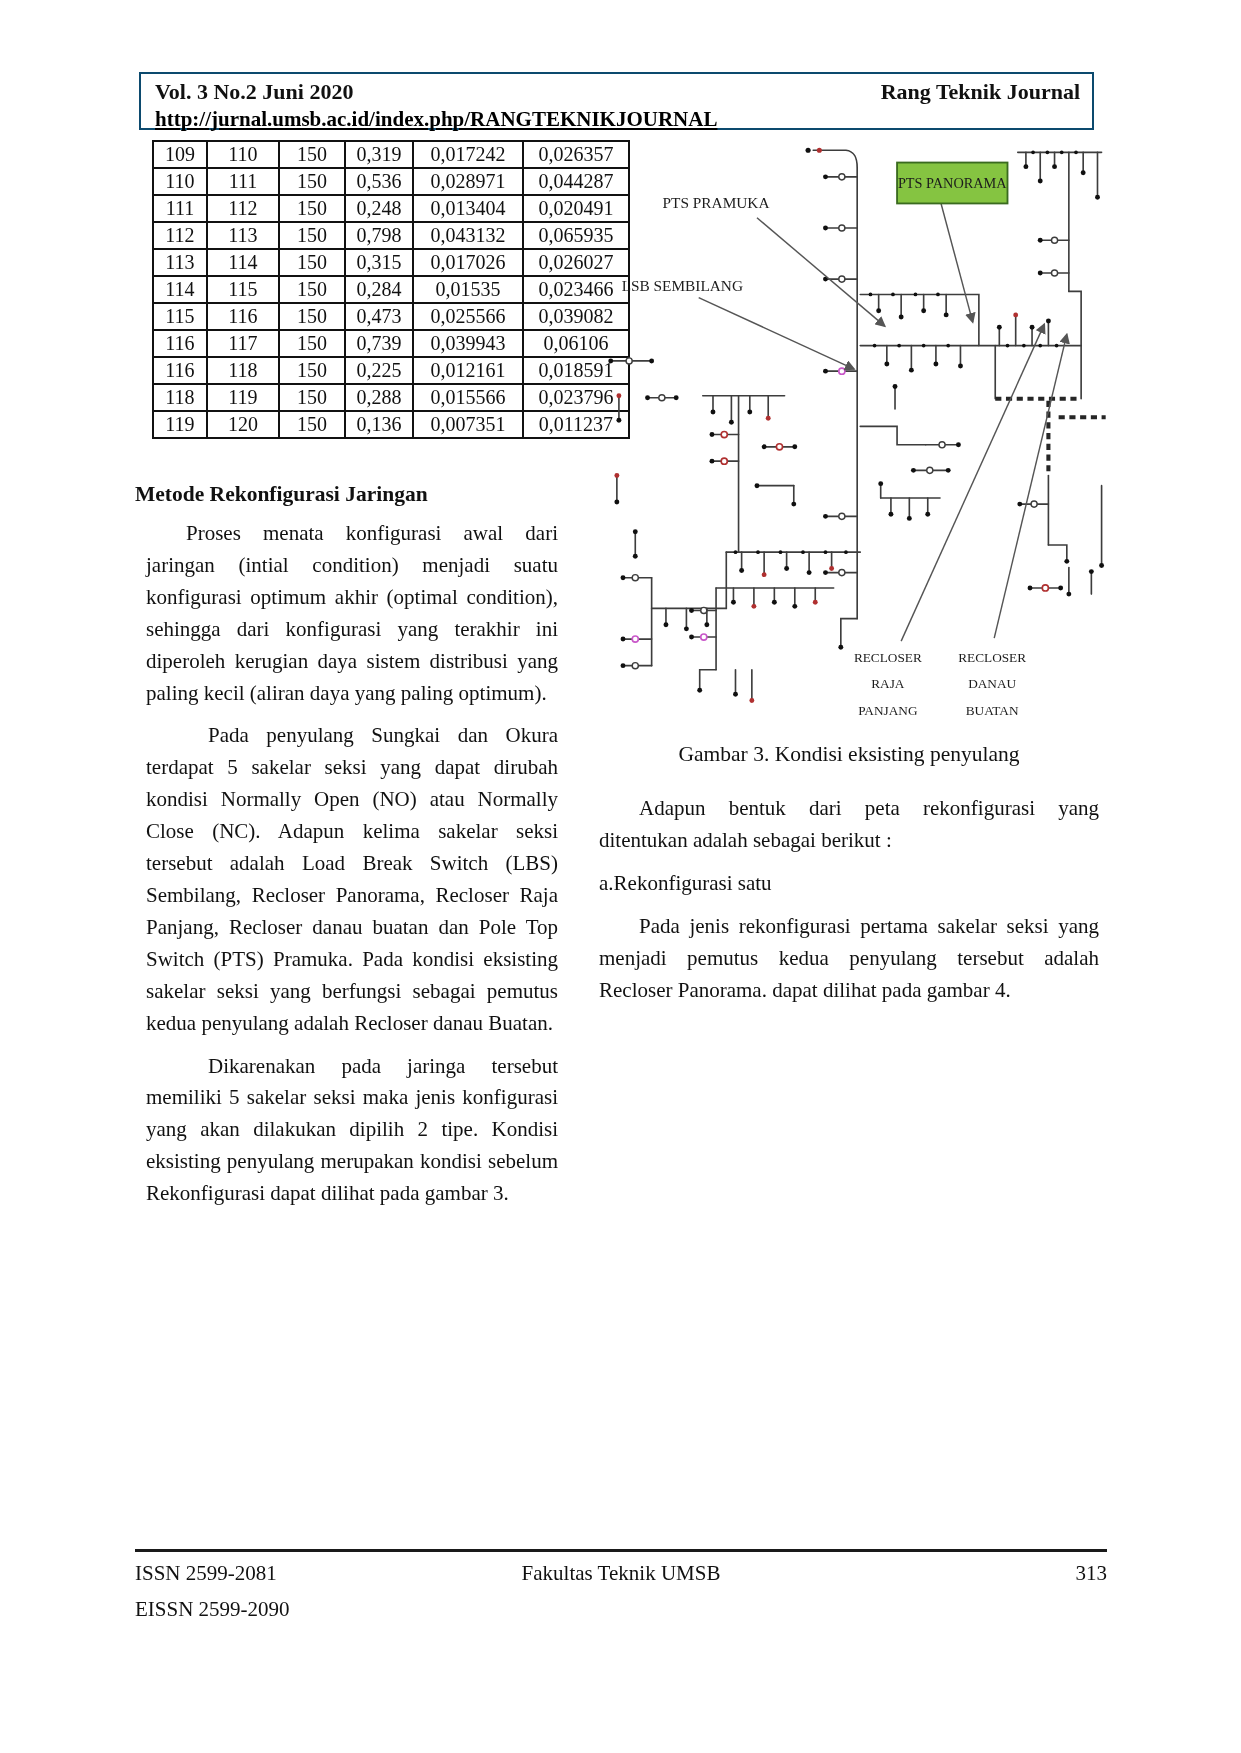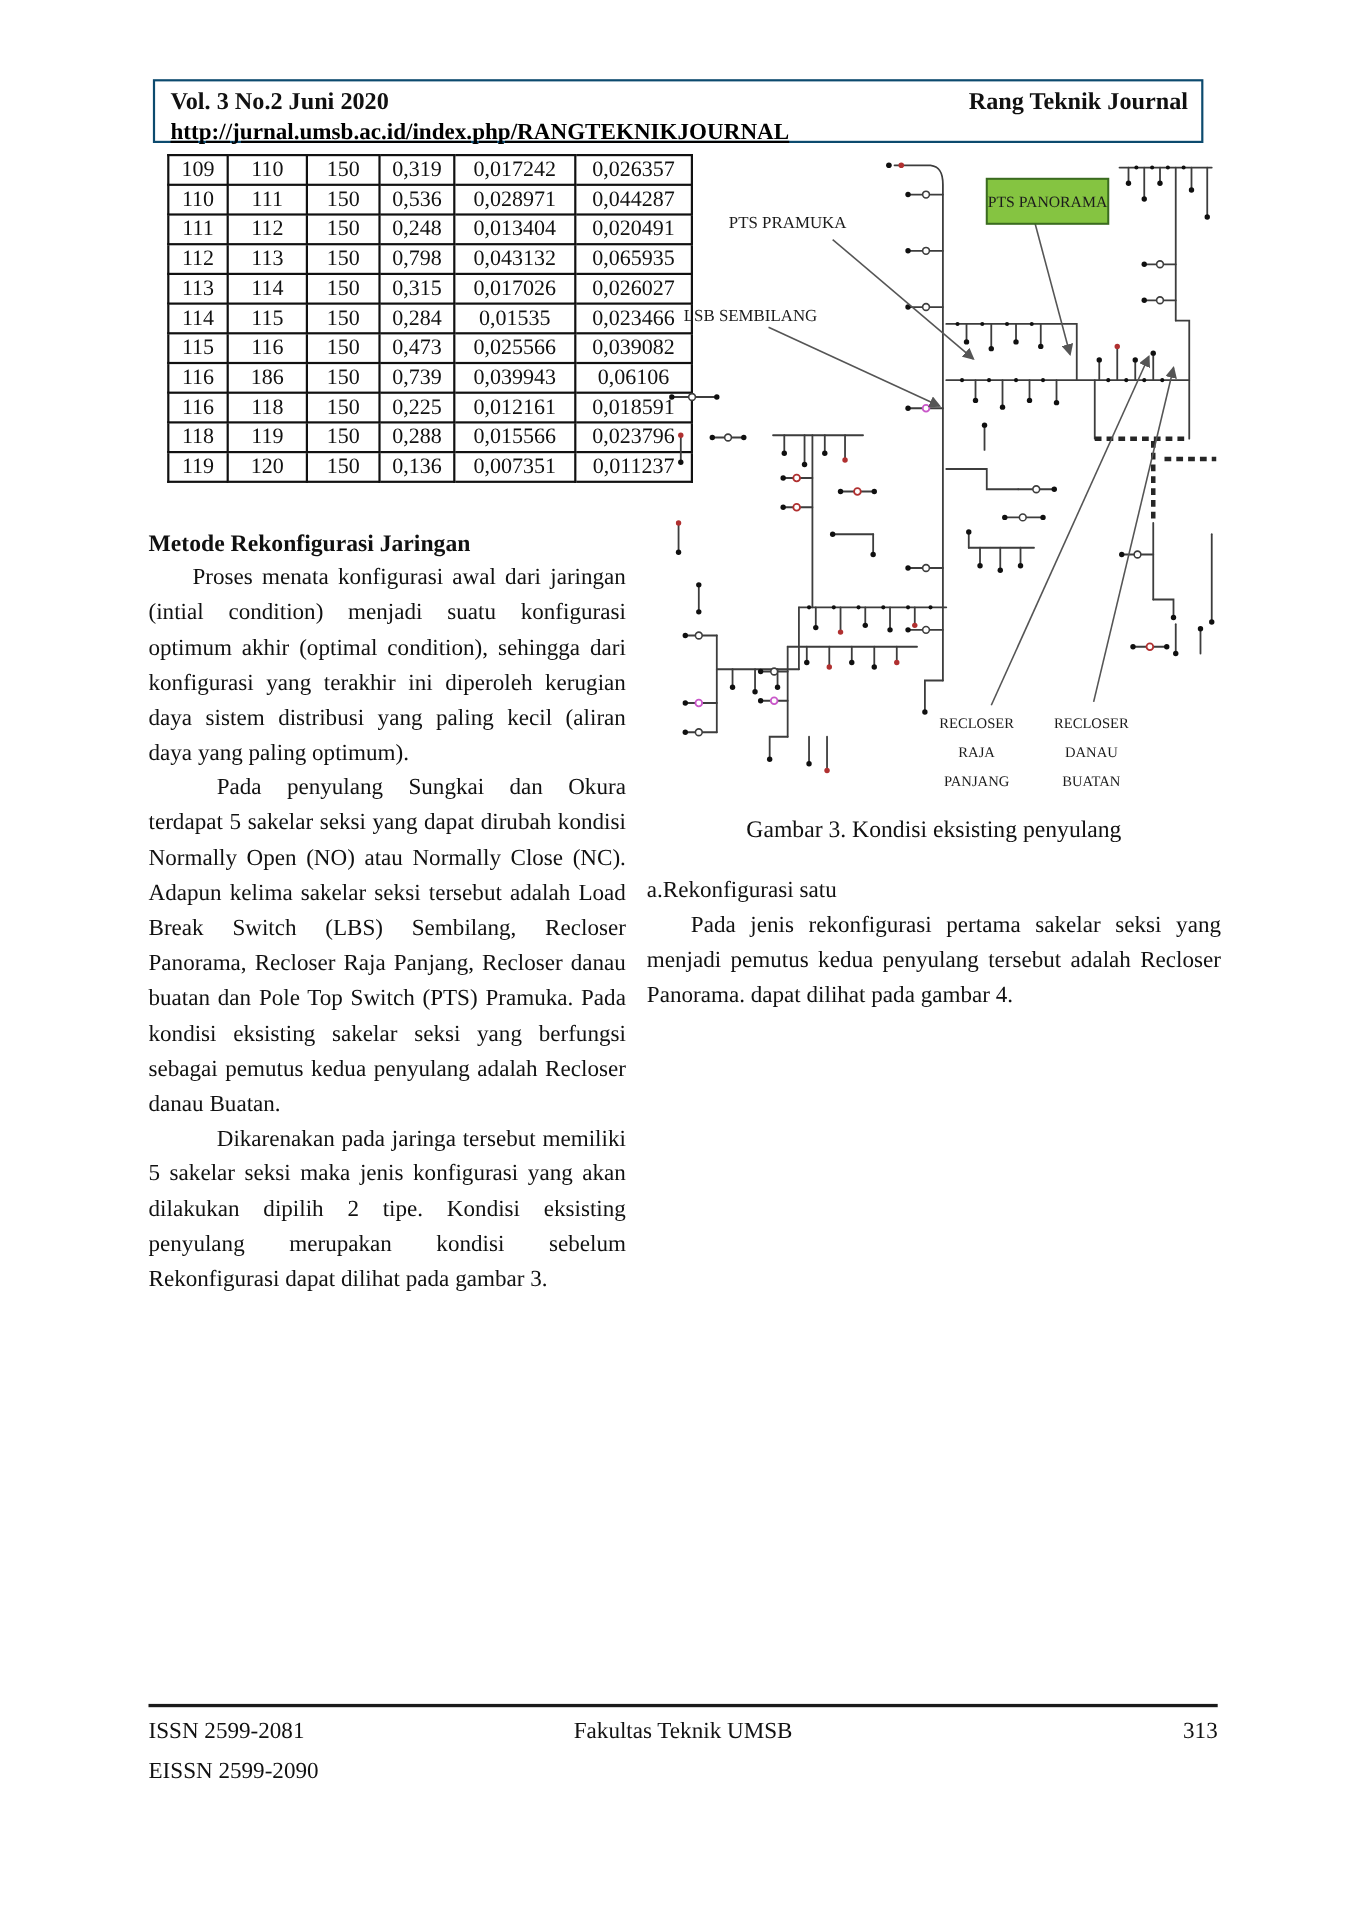--- a/index.html
+++ b/index.html
@@ -27,21 +27,21 @@
   }
   table.data td:nth-child(1){width:48px;border-radius:11px;}
   table.data td:nth-child(2){width:66px;}
   table.data td:nth-child(3){width:60px;}
   table.data td:nth-child(4){width:62px;}
   table.data td:nth-child(5){width:104px;}
   table.data td:nth-child(6){width:100px;}
   
   .left-col{position:absolute;left:135px;top:482px;width:434px;}
   .sec-heading{font-weight:bold;font-size:21.5px;margin:0 0 2px 0;}
-  .para{font-size:21px;line-height:1.52;text-align:justify;margin:0;}
+  .para{font-size:21px;line-height:1.52;text-align:justify;margin:11px;}
   .ind1{text-indent:40px;}
   .ind2{text-indent:62px;}
   
   .right-col{position:absolute;left:588px;top:138px;width:522px;}
   .fig-caption{font-size:21.5px;text-align:center;margin-top:16px;}
   .right-text{margin-top:26px;}
   
   svg.net{display:block;}
   .wire{stroke:#3d3d3d;stroke-width:1.6;fill:none;stroke-linecap:round;}
   .wire-d{stroke:#262626;stroke-width:4;fill:none;stroke-dasharray:6 4.5;}
@@ -128,21 +128,21 @@
         <tr>
           <td>115</td>
           <td>116</td>
           <td>150</td>
           <td>0,473</td>
           <td>0,025566</td>
           <td>0,039082</td>
         </tr>
         <tr>
           <td>116</td>
-          <td>186</td>
+          <td>117</td>
           <td>150</td>
           <td>0,739</td>
           <td>0,039943</td>
           <td>0,06106</td>
         </tr>
         <tr>
           <td>116</td>
           <td>118</td>
           <td>150</td>
           <td>0,225</td>
@@ -456,20 +456,21 @@
     <g>
       <text class="figtext" x="395" y="512" font-size="13" text-anchor="middle">RECLOSER</text>
       <text class="figtext" x="395" y="538" font-size="13" text-anchor="middle">DANAU</text>
       <text class="figtext" x="395" y="564" font-size="13" text-anchor="middle">BUATAN</text>
     </g>
   </svg>
 
   <div class="fig-caption">Gambar 3. Kondisi eksisting penyulang</div>
 
   <div class="right-text">
+    <p class="para ind1">Adapun bentuk dari peta rekonfigurasi yang ditentukan adalah sebagai berikut :</p>
     <p class="para">a.Rekonfigurasi satu</p>
     <p class="para ind1">Pada jenis rekonfigurasi pertama sakelar seksi yang menjadi pemutus kedua penyulang tersebut adalah Recloser Panorama. dapat dilihat pada gambar  4.</p>
   </div>
 </div>
 
 <div class="footer">
   <div class="footer-row">
     <span>ISSN 2599-2081</span>
     <span class="footer-center">Fakultas Teknik UMSB</span>
     <span>313</span>

